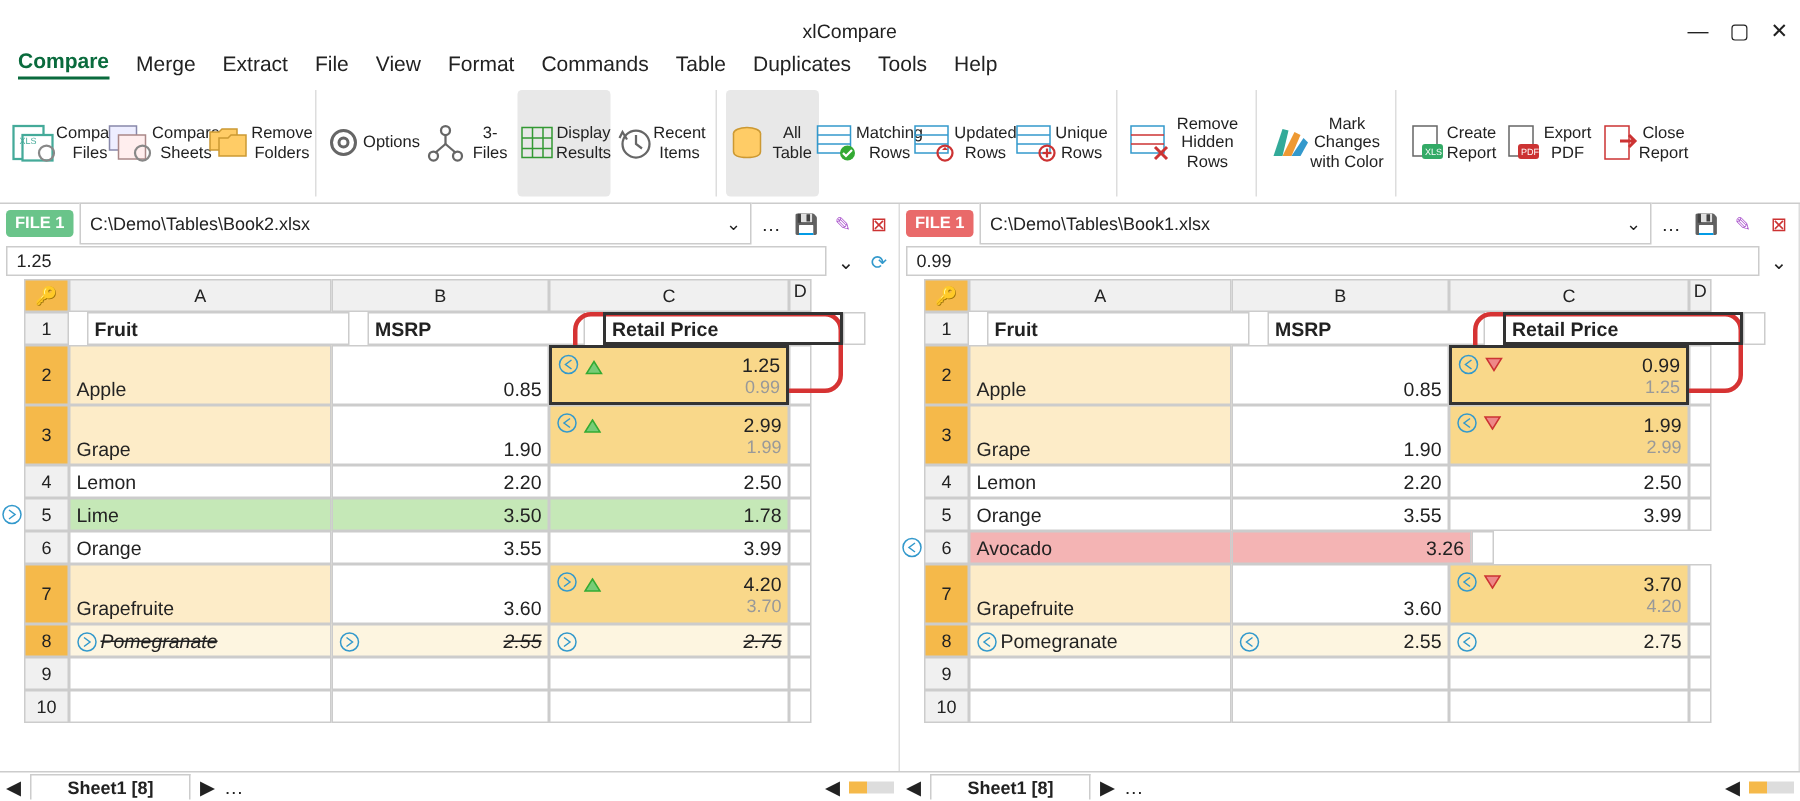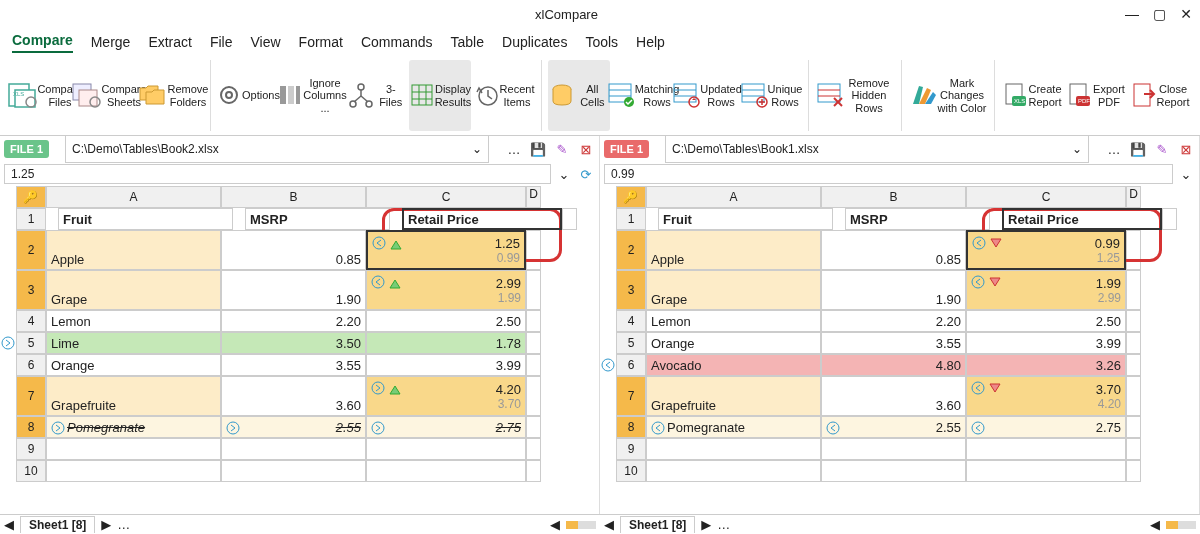--- a/index.html
+++ b/index.html
@@ -1,37 +1,37 @@
 <!DOCTYPE html>
 <html><head>
 <meta charset="utf-8">
 <style>
 * { margin: 0; padding: 0; box-sizing: border-box; font-family: 'Segoe UI', Arial, sans-serif; }
 body { background: #fff; width: 1200px; height: 534px; overflow: hidden; font-size: 13px; color: #222; }
 
-.titlebar { display: flex; align-items: center; height: 28px; padding: 0 8px; }
+.titlebar { display: flex; align-items: flex-end; height: 28px; padding: 0 8px; }
 .titlebar-center { flex: 1; text-align: center; font-size: 13px; }
 .win-controls { display: flex; gap: 14px; font-size: 14px; }
 
 .menubar { display: flex; align-items: center; height: 28px; padding: 0 12px; gap: 18px; font-size: 14px; }
 .menubar .active { color: #0a6b3d; border-bottom: 2px solid #0a6b3d; padding-bottom: 3px; font-weight: 600; }
 .menubar span { cursor: default; }
 
 .ribbon { display: flex; height: 80px; padding: 4px 8px; gap: 0; border-bottom: 1px solid #ccc; align-items: flex-start; }
 .ribbon-group { display: flex; gap: 2px; padding: 0 6px; border-right: 1px solid #ddd; height: 100%; }
 .ribbon-group:last-child { border-right: none; }
 .ribbon-btn { display: flex; flex-direction: row; align-items: center; justify-content: center; width: 62px; padding: 2px 1px; border-radius: 3px; cursor: default; }
 .ribbon-btn.highlighted { background: #e8e8e8; }
 .ribbon-icon { width: 32px; height: 28px; display: flex; align-items: center; justify-content: center; margin-bottom: 2px; }
 .ribbon-label { font-size: 11px; text-align: center; line-height: 1.1; }
 
 .panes { display: flex; height: calc(100% - 28px - 28px - 80px - 20px); }
 .pane { flex: 1; display: flex; flex-direction: column; border-right: 1px solid #ddd; }
 
-.file-bar { display: flex; align-items: center; height: 26px; padding: 2px 4px; gap: 16px; }
+.file-bar { display: flex; align-items: center; height: 26px; padding: 2px 4px; gap: 4px; }
 .file-badge { font-size: 11px; font-weight: 700; color: #fff; padding: 3px 6px; border-radius: 3px; }
 .file-badge.f1 { background: #6ac48a; }
 .file-badge.f2 { background: #e96a6a; }
 .file-path { flex: 1; background: #fff; border: 1px solid #ccc; padding: 6px 6px; font-size: 12px; display: flex; align-items: center; justify-content: space-between; }
 .file-tools { display: flex; gap: 6px; align-items: center; }
 .tool-icon { width: 18px; height: 18px; display: flex; align-items: center; justify-content: center; cursor: default; }
 
 .formula-bar { display: flex; align-items: center; height: 24px; padding: 2px 4px; gap: 4px; }
 .formula-input { flex: 1; background: #fff; border: 1px solid #ccc; padding: 2px 6px; font-size: 12px; }
 
@@ -60,21 +60,21 @@
 
 .diff-cell { display:flex; flex-direction:column; align-items:flex-end; justify-content:center; position:relative;}
 .diff-old { color: #999; font-size: 12px; }
 .diff-new { font-size: 13px; }
 
 .redbox { position: absolute; border: 3px solid #d63333; border-radius: 12px; pointer-events: none; }
 
 .arrow-ind { position:absolute; left:4px; top:4px; }
 
 .sheet-tabs { display: flex; height: 20px; align-items: center; padding: 0 4px; gap: 6px; border-top: 1px solid #ccc; }
-.sheet-tab { font-weight: 700; font-size: 12px; padding: 1px 8px; background: #fff; border: 1px solid #ccc; border-bottom: none;}
+.sheet-tab { font-weight: 700; font-size: 12px; padding: 1px 24px; background: #fff; border: 1px solid #ccc; border-bottom: none;}
 
 svg { display: block; }
 </style>
 </head>
 <body>
 
 <div class="titlebar">
   <div class="titlebar-center">xlCompare</div>
   <div class="win-controls">
     <span>—</span>
@@ -136,30 +136,20 @@
           <svg width="26" height="26">
             <circle cx="13" cy="13" r="8" fill="none" stroke="#666" stroke-width="2"></circle>
             <circle cx="13" cy="13" r="3" fill="none" stroke="#666" stroke-width="2"></circle>
           </svg>
         </div>
         <div class="ribbon-label">Options</div>
       </div>
     <div class="ribbon-btn">
         <div class="ribbon-icon">
           <svg width="26" height="26">
-            <rect x="3" y="4" width="6" height="18" fill="#999"></rect>
-            <rect x="11" y="4" width="6" height="18" fill="#ccc"></rect>
-            <rect x="19" y="4" width="4" height="18" fill="#999"></rect>
-          </svg>
-        </div>
-        <div class="ribbon-label">Ignore Columns ...</div>
-      </div>
-    <div class="ribbon-btn">
-        <div class="ribbon-icon">
-          <svg width="26" height="26">
             <circle cx="13" cy="5" r="3" fill="none" stroke="#666" stroke-width="1.5"></circle>
             <line x1="13" y1="8" x2="13" y2="14" stroke="#666" stroke-width="1.5"></line>
             <line x1="13" y1="14" x2="6" y2="20" stroke="#666" stroke-width="1.5"></line>
             <line x1="13" y1="14" x2="20" y2="20" stroke="#666" stroke-width="1.5"></line>
             <circle cx="5" cy="22" r="3" fill="none" stroke="#666" stroke-width="1.5"></circle>
             <circle cx="21" cy="22" r="3" fill="none" stroke="#666" stroke-width="1.5"></circle>
           </svg>
         </div>
         <div class="ribbon-label">3-Files</div>
       </div>
@@ -187,21 +177,21 @@
       </div>
   </div>
   <div class="ribbon-group">
     <div class="ribbon-btn highlighted">
         <div class="ribbon-icon">
           <svg width="26" height="26">
             <ellipse cx="13" cy="7" rx="9" ry="4" fill="#fc6" stroke="#c93"></ellipse>
             <path d="M4 7 L4 19 Q4 23 13 23 Q22 23 22 19 L22 7" fill="#fc6" stroke="#c93"></path>
           </svg>
         </div>
-        <div class="ribbon-label">All Cells</div>
+        <div class="ribbon-label">All Table</div>
       </div>
     <div class="ribbon-btn">
         <div class="ribbon-icon">
           <svg width="28" height="26">
             <rect x="2" y="2" width="22" height="18" fill="none" stroke="#39c"></rect>
             <line x1="2" y1="8" x2="24" y2="8" stroke="#39c"></line>
             <line x1="2" y1="14" x2="24" y2="14" stroke="#39c"></line>
             <circle cx="22" cy="20" r="5" fill="#3a3"></circle>
             <path d="M19 20 L21 22 L25 18" stroke="#fff" stroke-width="1.5" fill="none"></path>
           </svg>
@@ -579,21 +569,20 @@
       </div>
       <div class="grid-row">
         <div class="gutter">
             <svg width="14" height="14">
               <circle cx="7" cy="7" r="6" fill="none" stroke="#39c"></circle>
               <path d="M9 4 L5 7 L9 10" fill="none" stroke="#39c"></path>
             </svg>
           </div>
         <div class="rownum">6</div>
         <div class="col-A pink-row">Avocado</div>
-        <div class="col-B pink-row">4.80</div>
         <div class="col-C pink-row">3.26</div>
         <div class="col-D"></div>
       </div>
       <div class="grid-row tall">
         <div class="gutter"></div>
         <div class="rownum changed">7</div>
         <div class="col-A yellow">Grapefruite</div>
         <div class="col-B">3.60</div>
         <div class="col-C yellow-cell diff-cell">
           <span class="arrow-ind">

